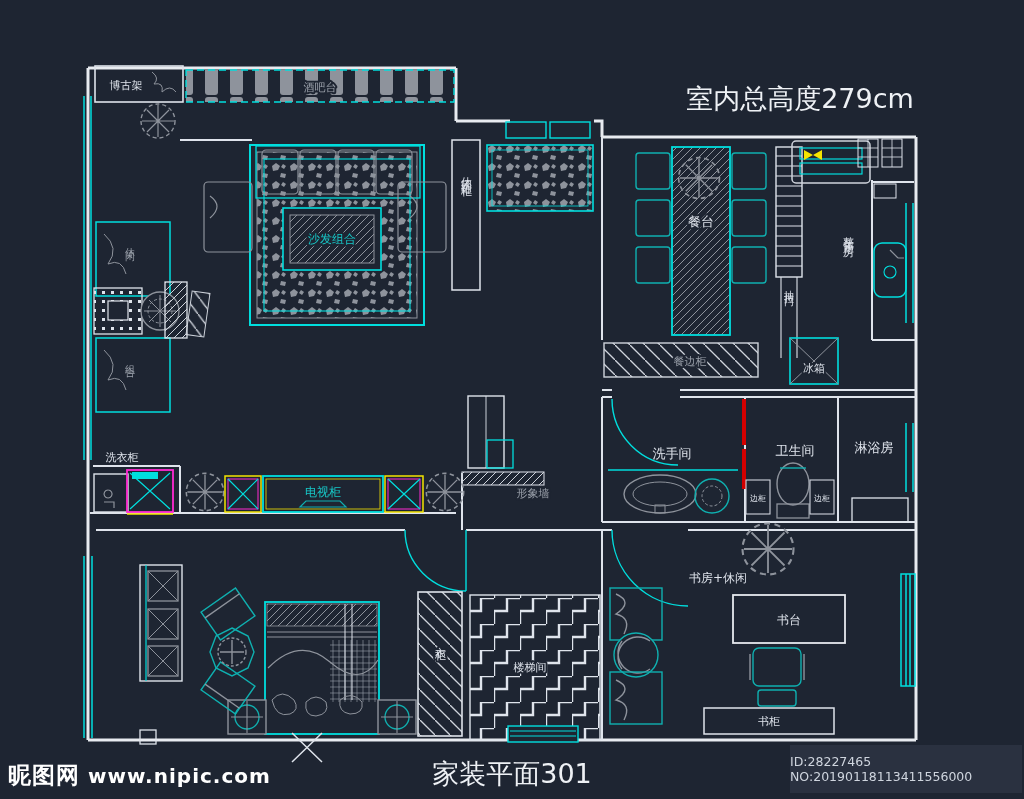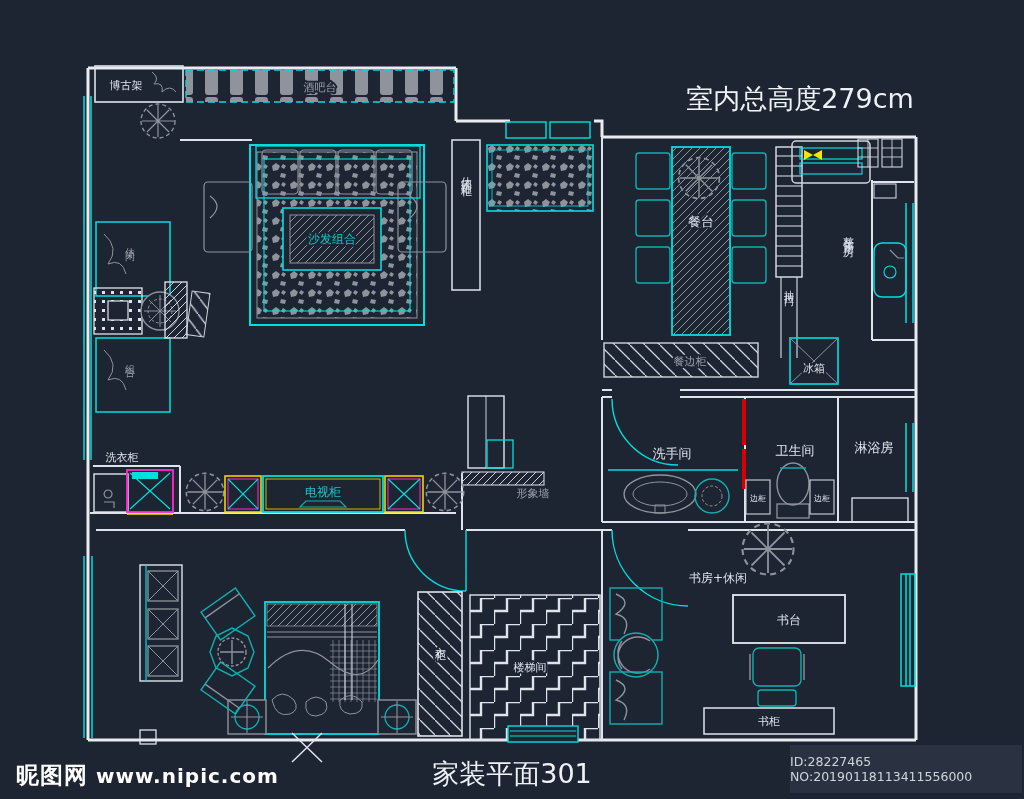--- a/index.html
+++ b/index.html
@@ -8,21 +8,21 @@
   svg{position:absolute;left:0;top:0;}
   svg text{fill:#dfe4ec;font-family:"DejaVu Sans",sans-serif;}
   .vt{writing-mode:vertical-rl;text-orientation:upright;letter-spacing:3px;}
   .halo{paint-order:stroke;stroke:#1e2532;stroke-width:4px;stroke-linejoin:round;}
   .tc{fill:#17c8c8;}
   .tg{fill:#9aa0aa;}
   .tw{fill:#dfe4ec;}
   .title{font-size:27px;fill:#eef1f5;}
   .watermark{position:absolute;left:8px;bottom:8px;color:#ffffff;font-weight:bold;
              font-size:20px;letter-spacing:1px;}
-  .watermark .site{font-size:23px;margin-left:8px;}
+  .watermark .site{font-size:23px;}
   .idbar{position:absolute;right:2px;bottom:6px;width:232px;height:48px;background:#2a3140;
          color:#cfd5de;font-size:12.5px;display:flex;align-items:center;justify-content:flex-end;}
 </style>
 </head>
 <body>
 
 <div class="canvas">
 <svg width="1024" height="799" viewBox="0 0 1024 799">
   <defs>
     <pattern id="bars" width="25" height="32" patternUnits="userSpaceOnUse">

